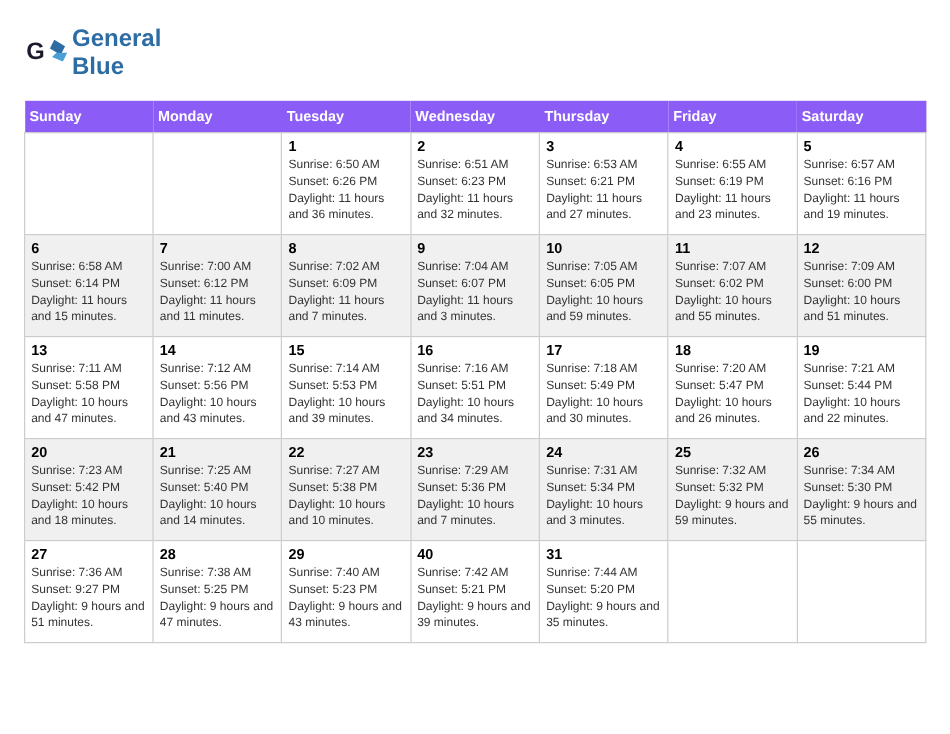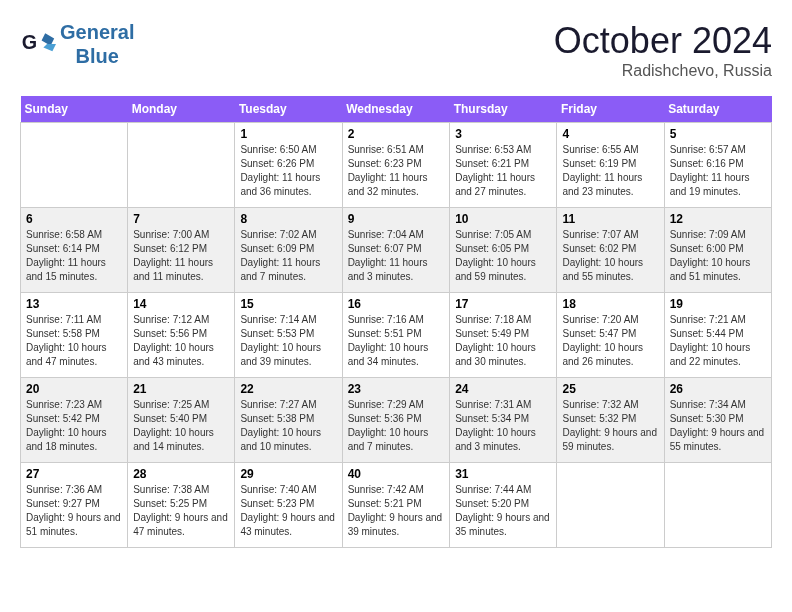--- a/index.html
+++ b/index.html
@@ -18,21 +18,20 @@
     }
     .logo {
       display: flex;
       align-items: center;
     }
     .logo-text {
       font-size: 20px;
       font-weight: bold;
       color: #1a1a2e;
       line-height: 1.2;
-      text-align: center;
     }
     .logo-text span {
       color: #2e6da4;
     }
     .logo-icon {
       width: 36px;
       height: 36px;
       margin-right: 4px;
     }
     .title-block {
@@ -96,24 +95,20 @@
     <svg class="logo-icon" viewBox="0 0 40 40">
       <text x="2" y="26" font-size="22" font-weight="bold" fill="#1a1a2e">G</text>
       <polygon points="28,8 38,14 34,22 24,16" fill="#2e6da4"></polygon>
       <polygon points="30,20 40,20 36,28 26,24" fill="#4a9fd4"></polygon>
     </svg>
     <div class="logo-text">
       <div><span>General</span></div>
       <div style="color:#2e6da4"><span>Blue</span></div>
     </div>
   </div>
-  <div class="title-block">
-    <div class="month-title">October 2024</div>
-    <div class="location">Radishchevo, Russia</div>
-  </div>
 </div>
 
 <table>
   <thead>
     <tr>
     <th>Sunday</th>
         <th>Monday</th>
         <th>Tuesday</th>
         <th>Wednesday</th>
         <th>Thursday</th>

